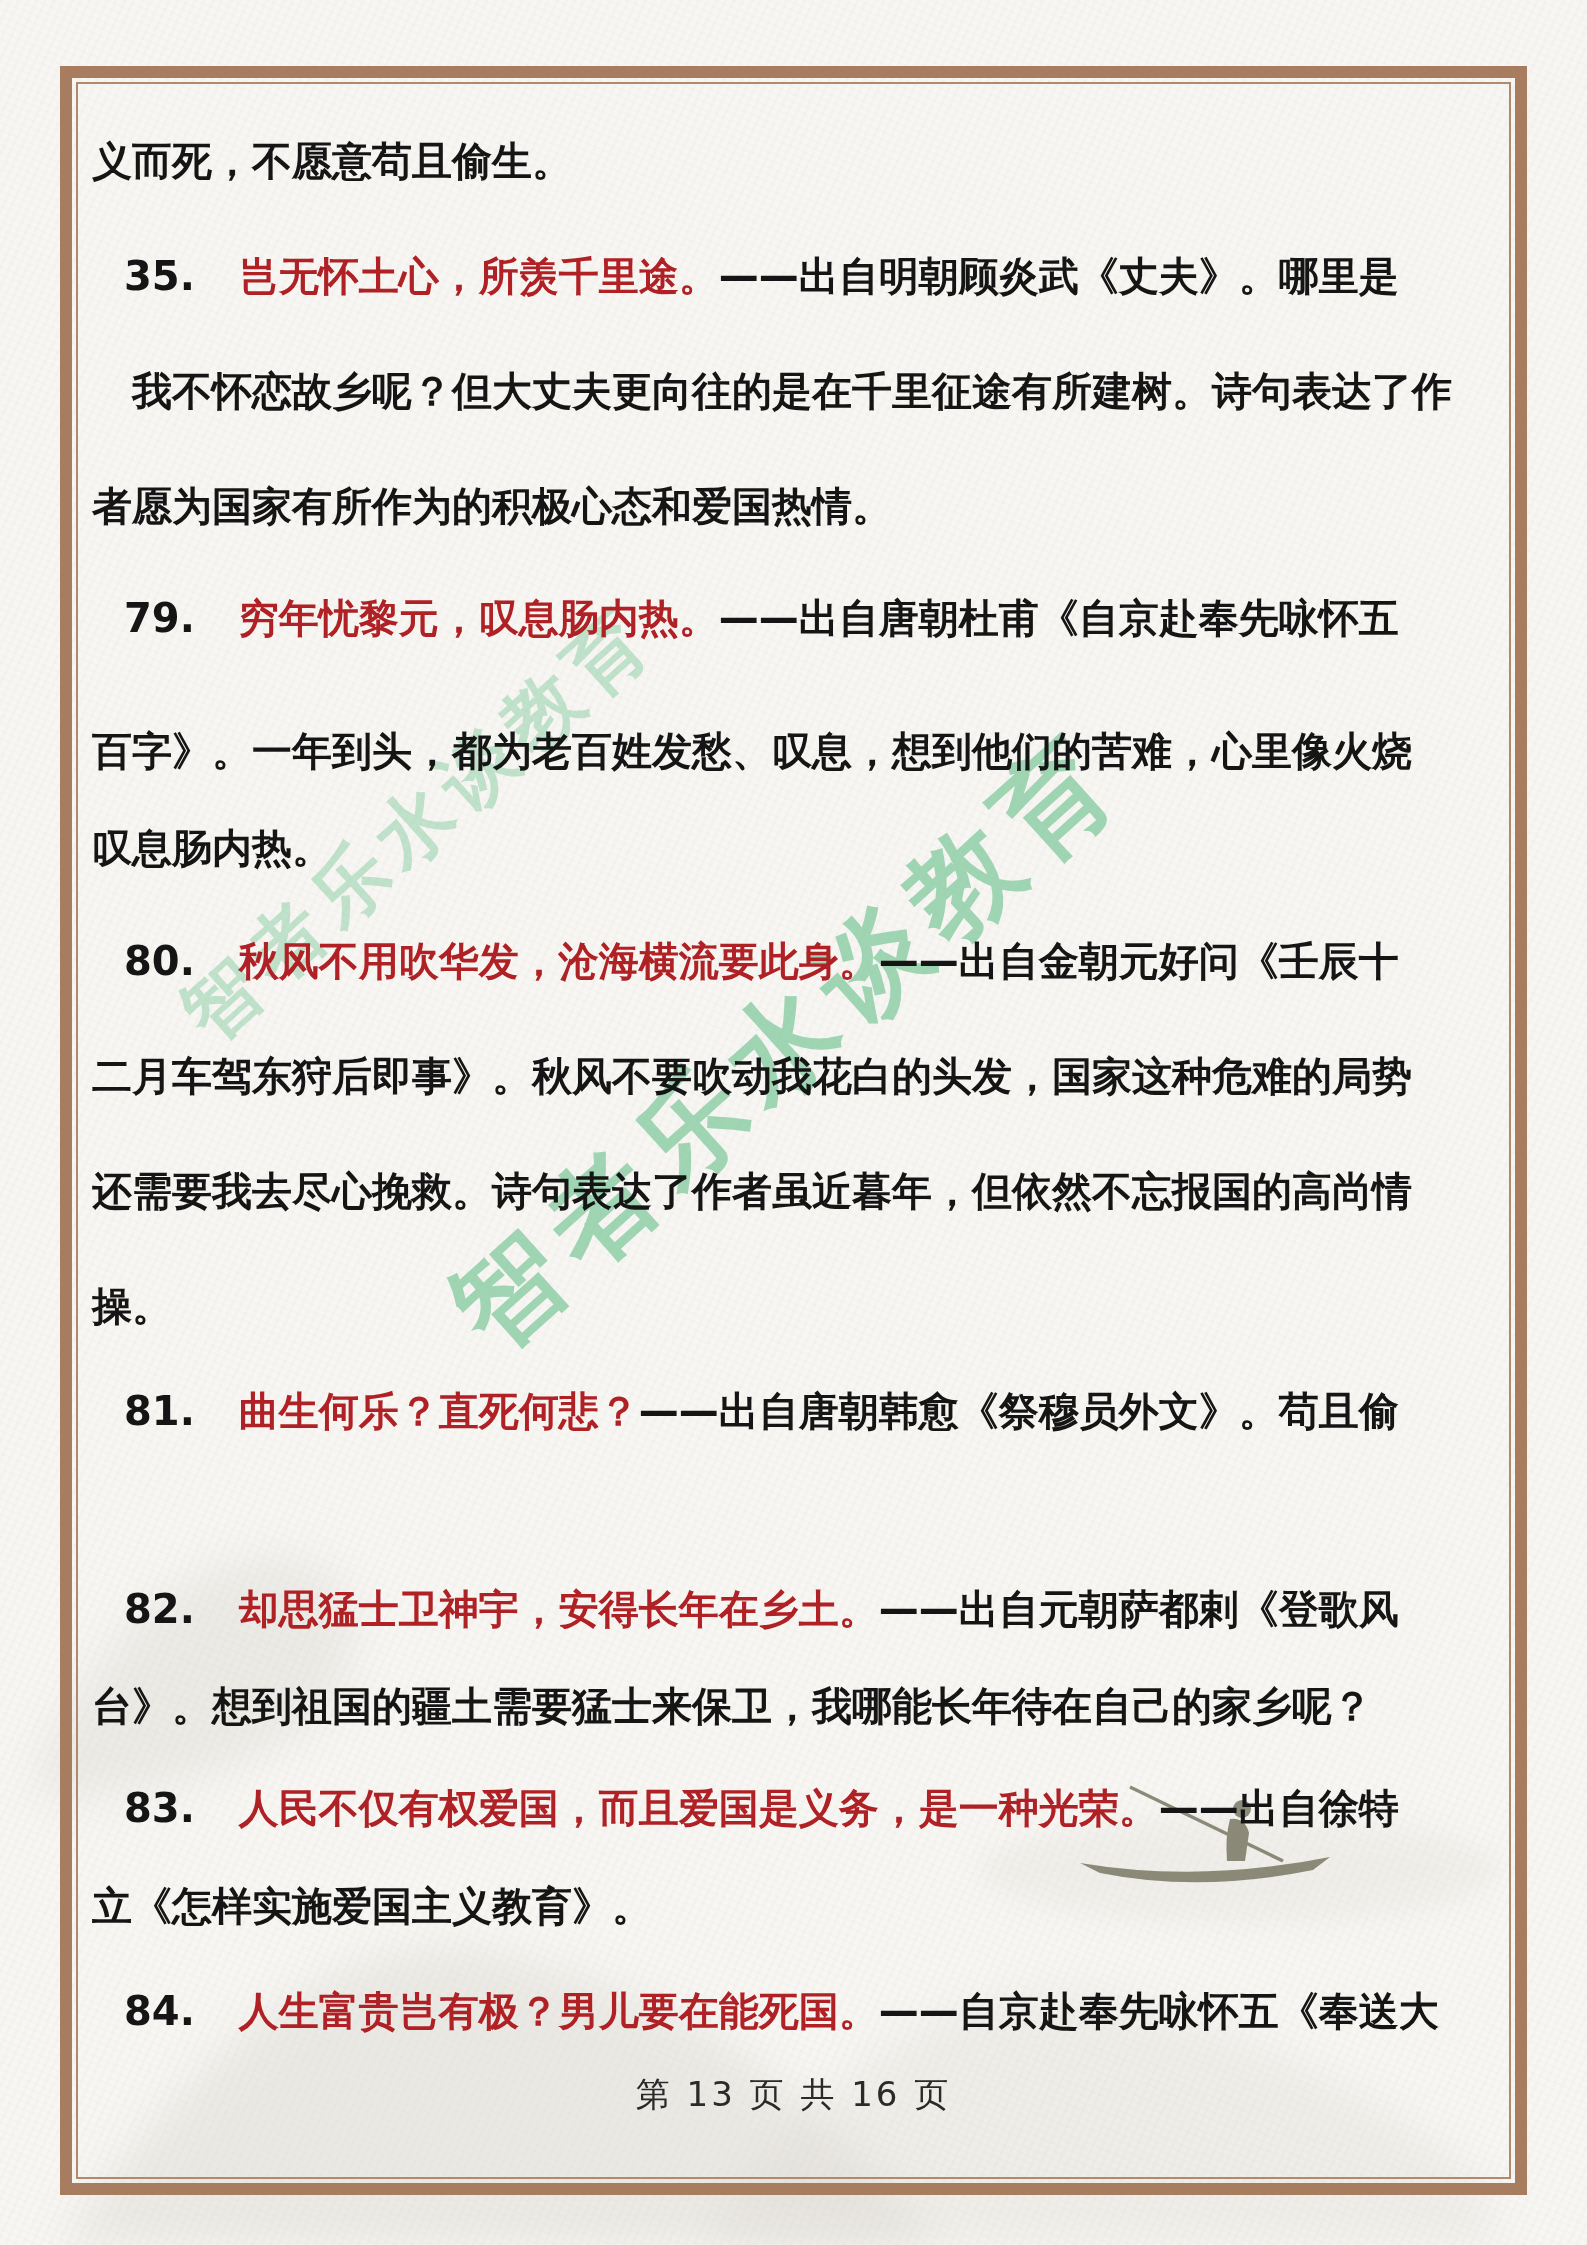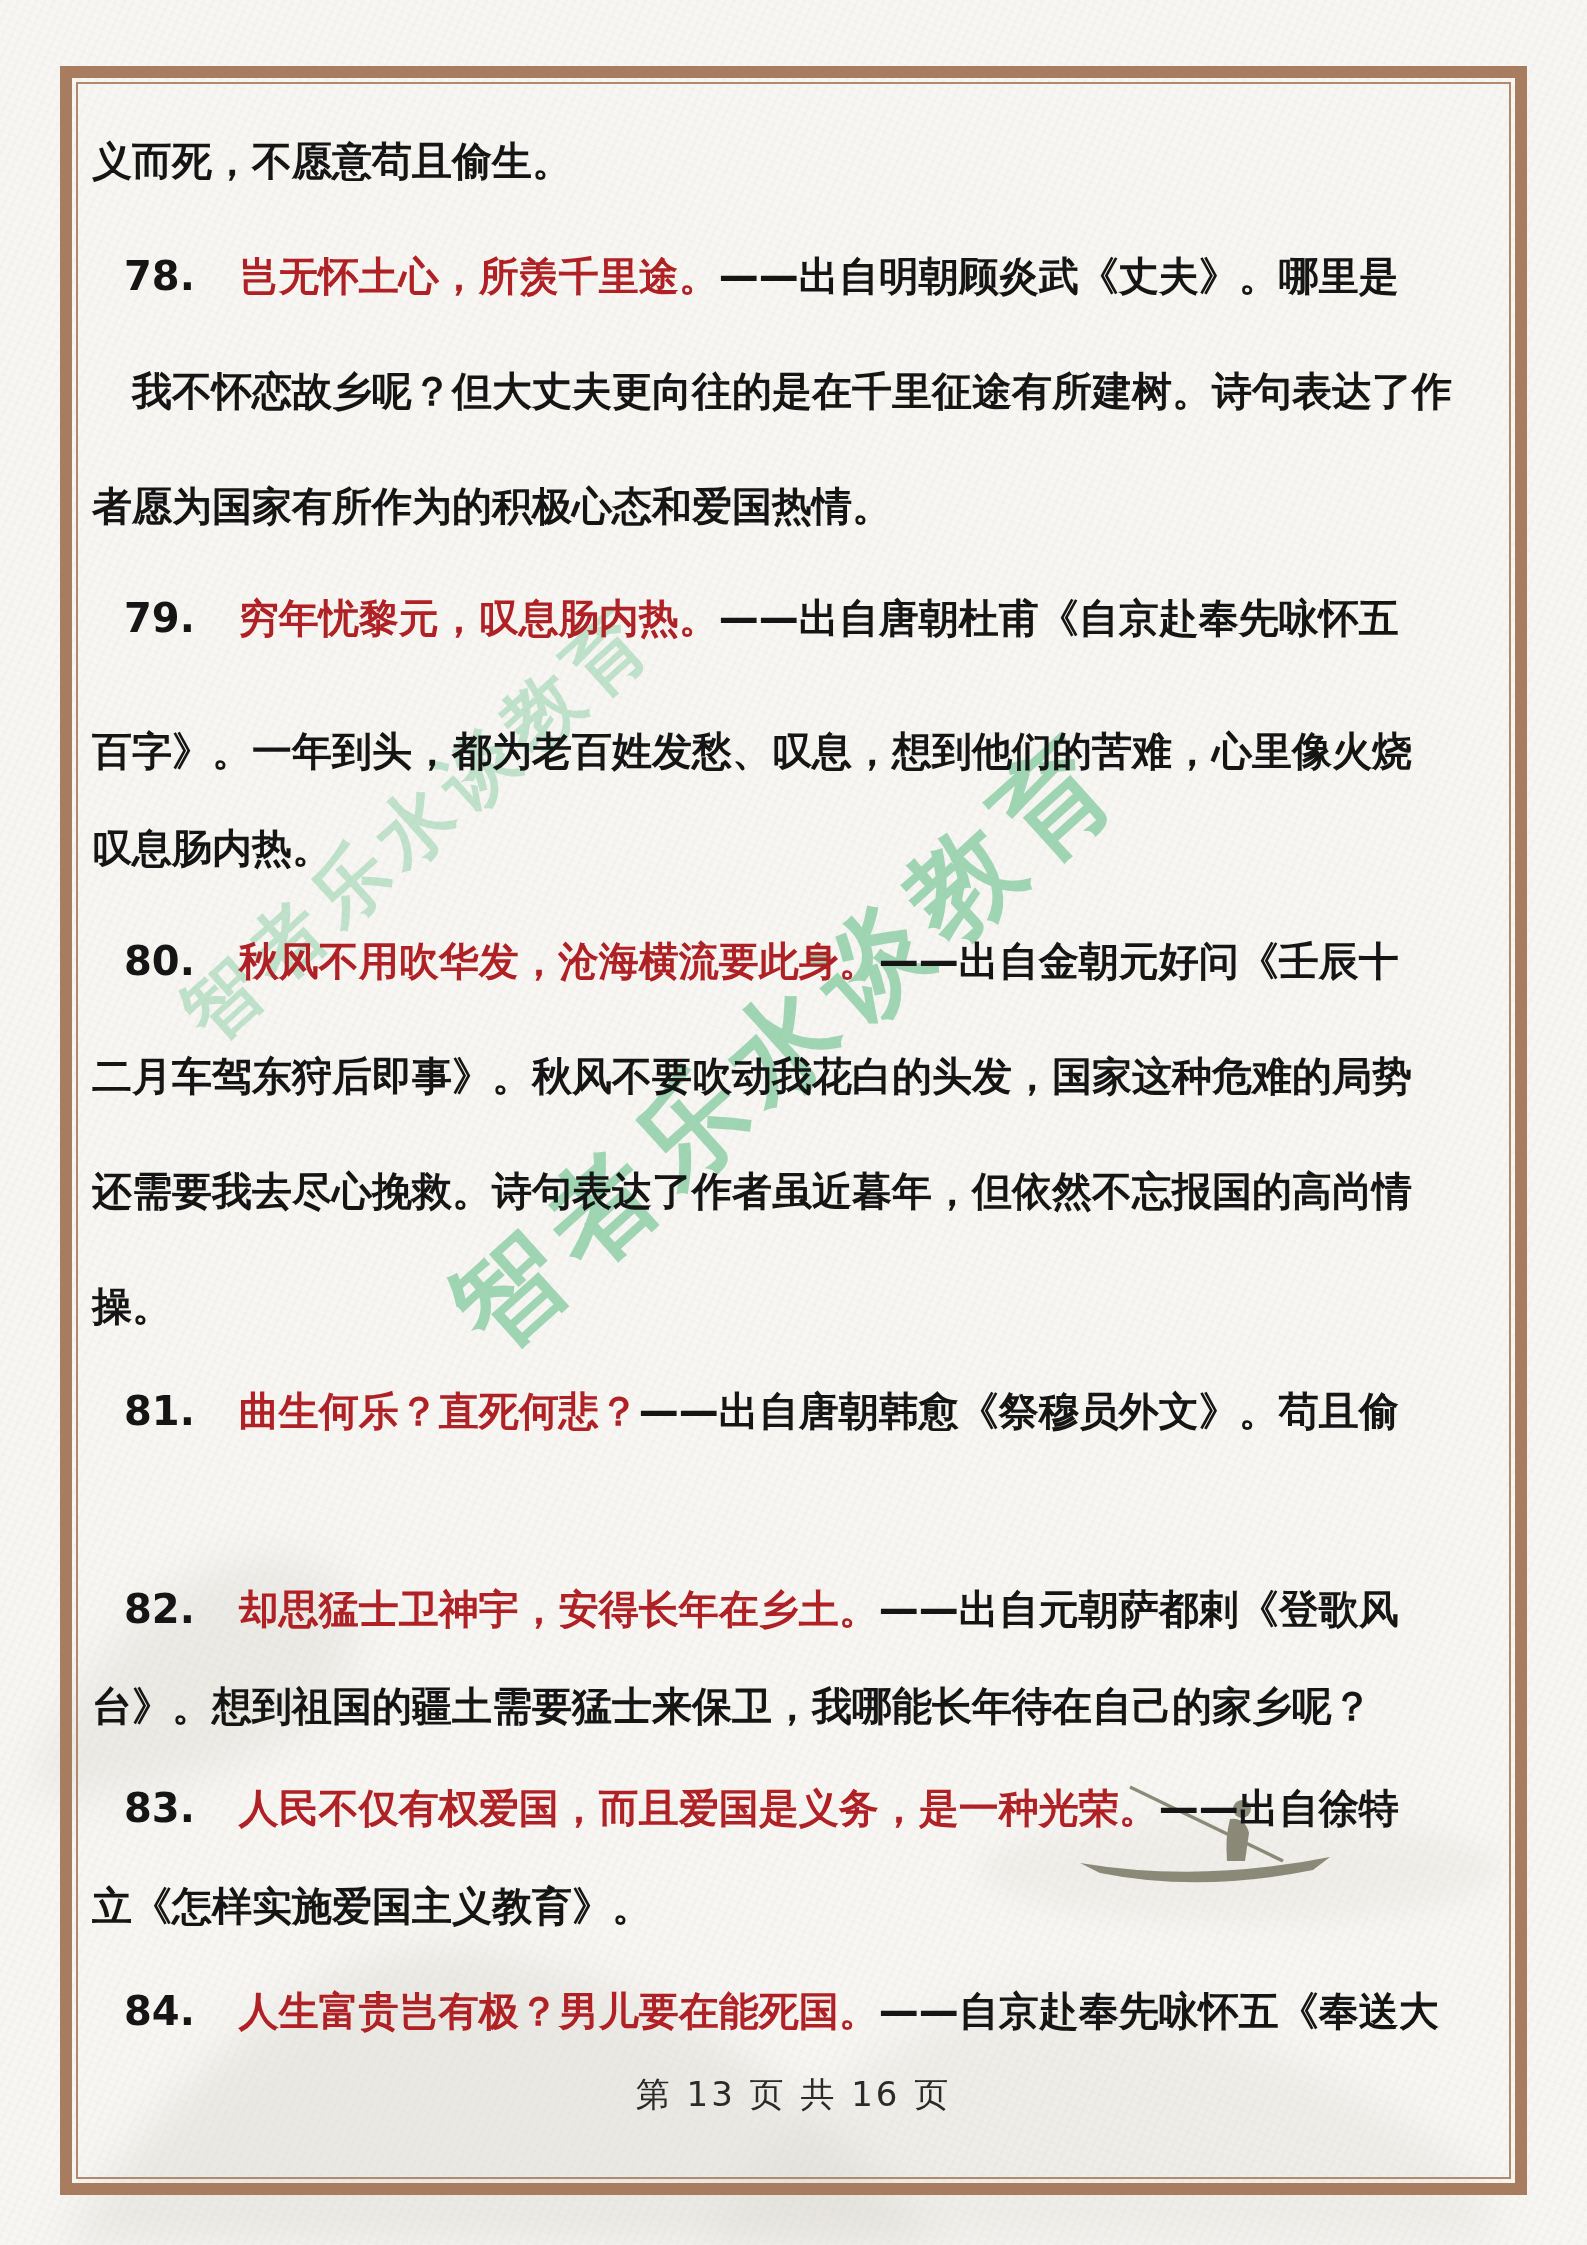--- a/index.html
+++ b/index.html
@@ -77,21 +77,21 @@
     <circle cx="167" cy="34" r="9" fill="#6f6d57"></circle>
     <path d="M155,44 Q170,42 174,58 L170,86 L152,86 Q150,62 155,44 Z" fill="#6f6d57"></path>
   </g>
 </svg>
 
 <div class="watermark main">智者乐水谈教育</div>
 <div class="watermark secondary">智者乐水谈教育</div>
 
 <div class="content" id="content">
     <div class="line" style="top: 135px;"><span class="black">义而死，不愿意苟且偷生。</span></div>
-    <div class="line" style="top: 250px;"><span class="num">78.</span><span class="red">岂无怀土心，所羡千里途。</span><span class="black">——出自明朝顾炎武《丈夫》。哪里是</span></div>
+    <div class="line" style="top: 250px;"><span class="num">35.</span><span class="red">岂无怀土心，所羡千里途。</span><span class="black">——出自明朝顾炎武《丈夫》。哪里是</span></div>
     <div class="line" style="top: 365px; text-align: center;"><span class="black">我不怀恋故乡呢？但大丈夫更向往的是在千里征途有所建树。诗句表达了作</span></div>
     <div class="line" style="top: 480px;"><span class="black">者愿为国家有所作为的积极心态和爱国热情。</span></div>
     <div class="line" style="top: 592px;"><span class="num">79.</span><span class="red">穷年忧黎元，叹息肠内热。</span><span class="black">——出自唐朝杜甫《自京赴奉先咏怀五</span></div>
     <div class="line" style="top: 725px;"><span class="black">百字》。一年到头，都为老百姓发愁、叹息，想到他们的苦难，心里像火烧</span></div>
     <div class="line" style="top: 822px;"><span class="black">叹息肠内热。</span></div>
     <div class="line" style="top: 935px;"><span class="num">80.</span><span class="red">秋风不用吹华发，沧海横流要此身。</span><span class="black">——出自金朝元好问《壬辰十</span></div>
     <div class="line" style="top: 1050px;"><span class="black">二月车驾东狩后即事》。秋风不要吹动我花白的头发，国家这种危难的局势</span></div>
     <div class="line" style="top: 1165px;"><span class="black">还需要我去尽心挽救。诗句表达了作者虽近暮年，但依然不忘报国的高尚情</span></div>
     <div class="line" style="top: 1280px;"><span class="black">操。</span></div>
     <div class="line" style="top: 1385px;"><span class="num">81.</span><span class="red">曲生何乐？直死何悲？</span><span class="black">——出自唐朝韩愈《祭穆员外文》。苟且偷</span></div>

